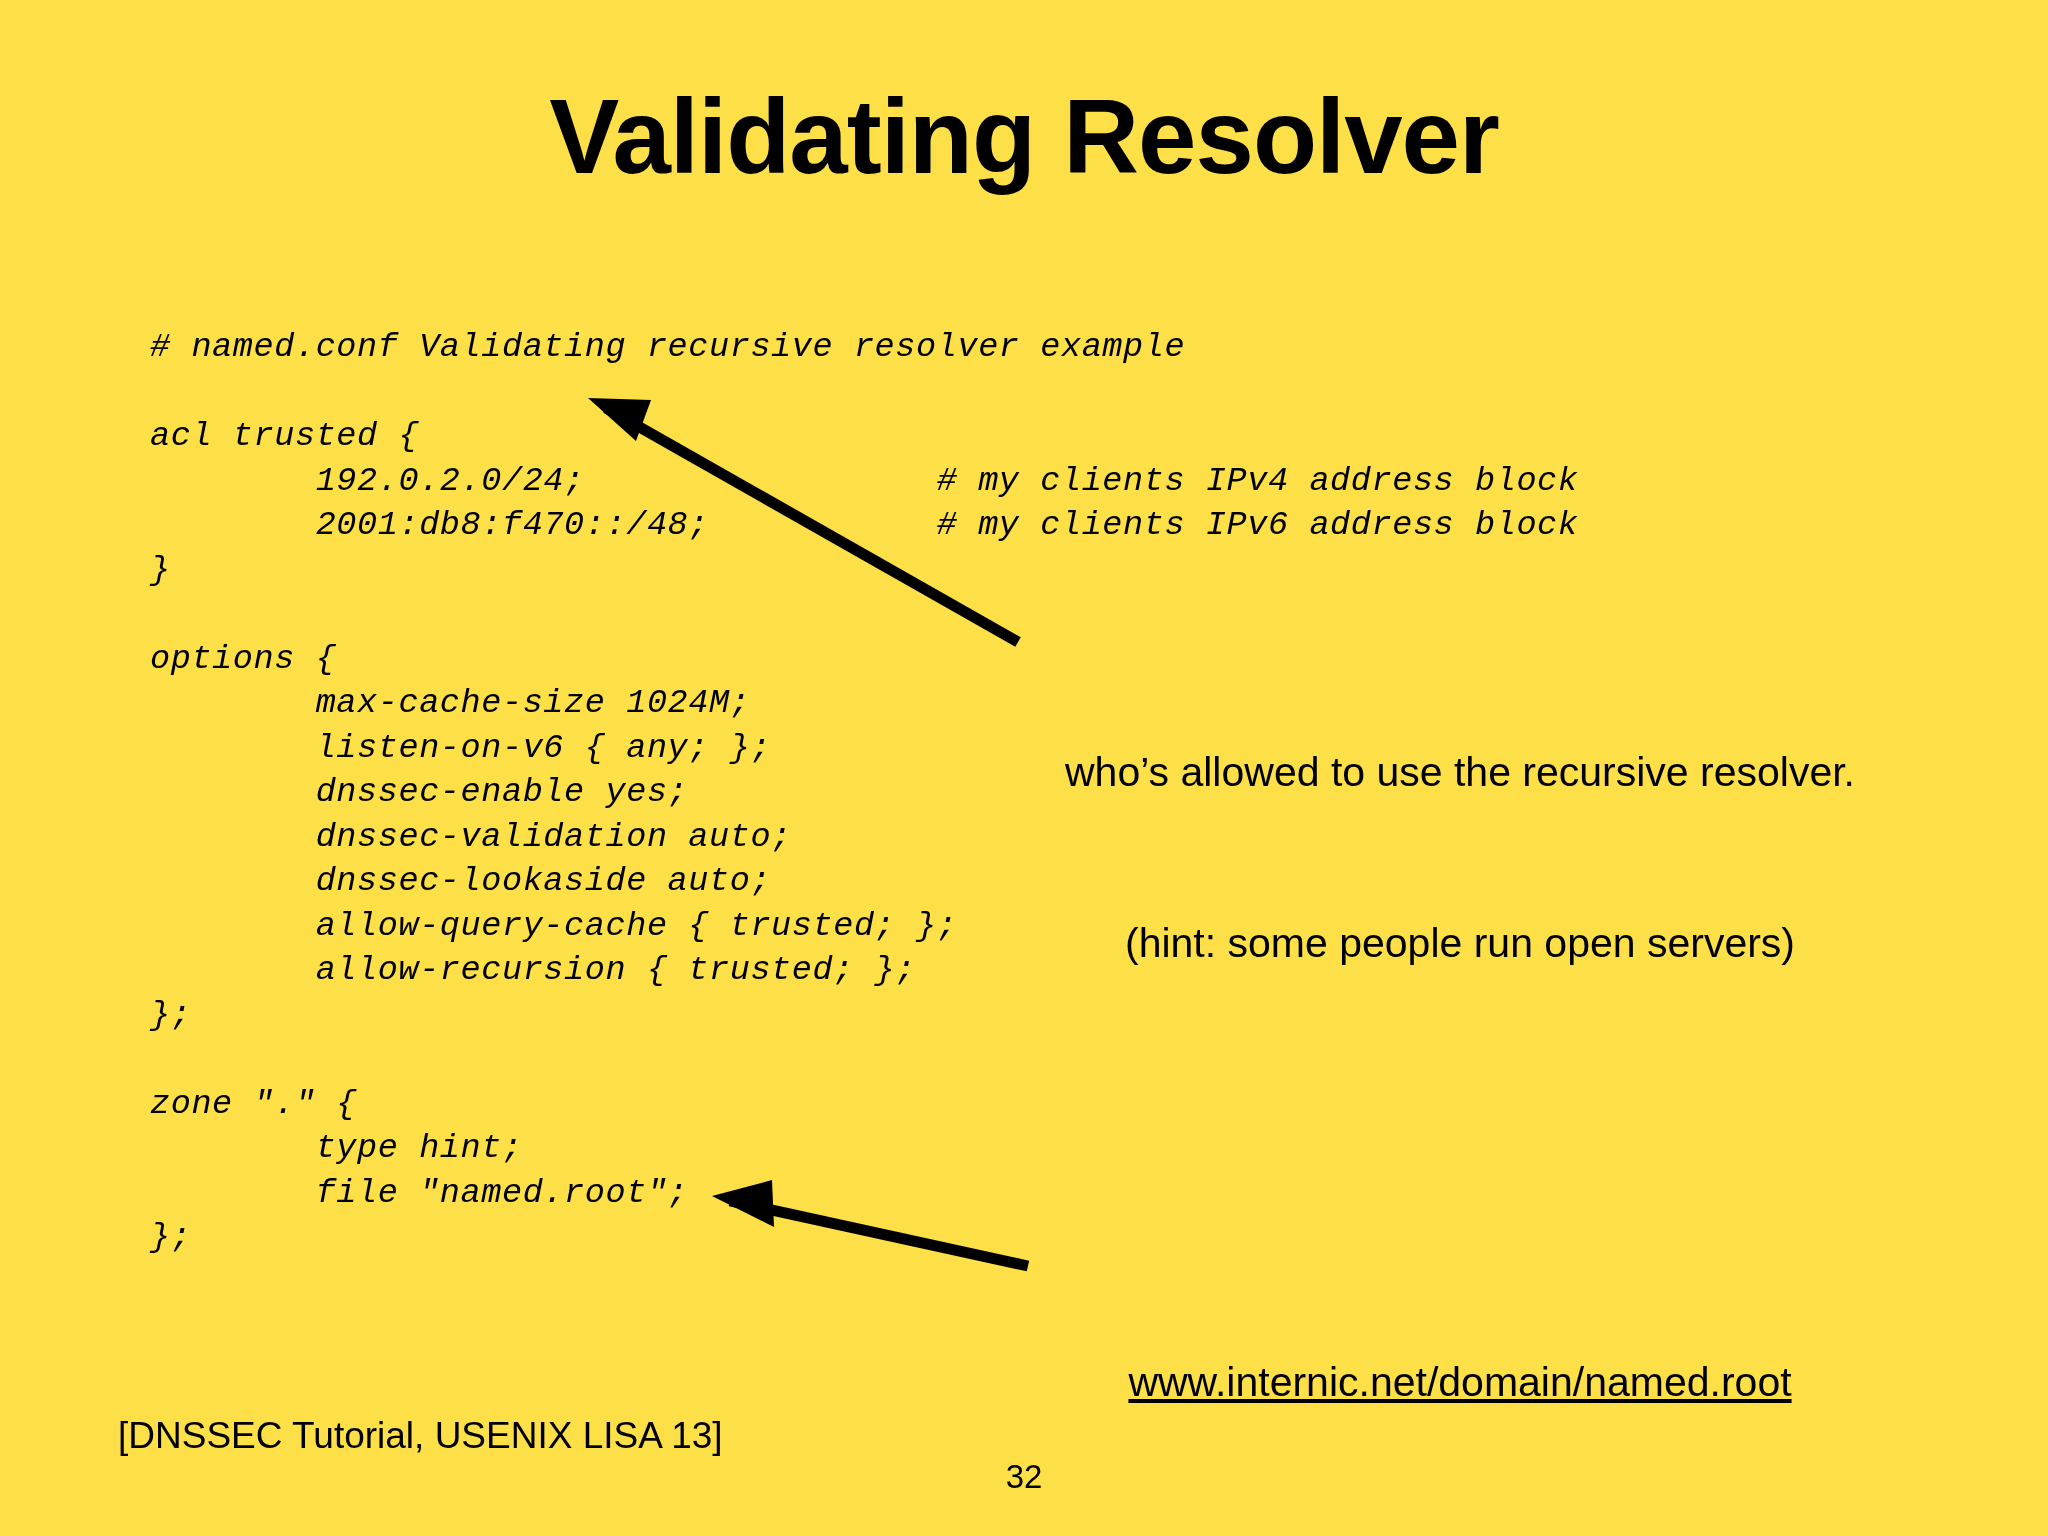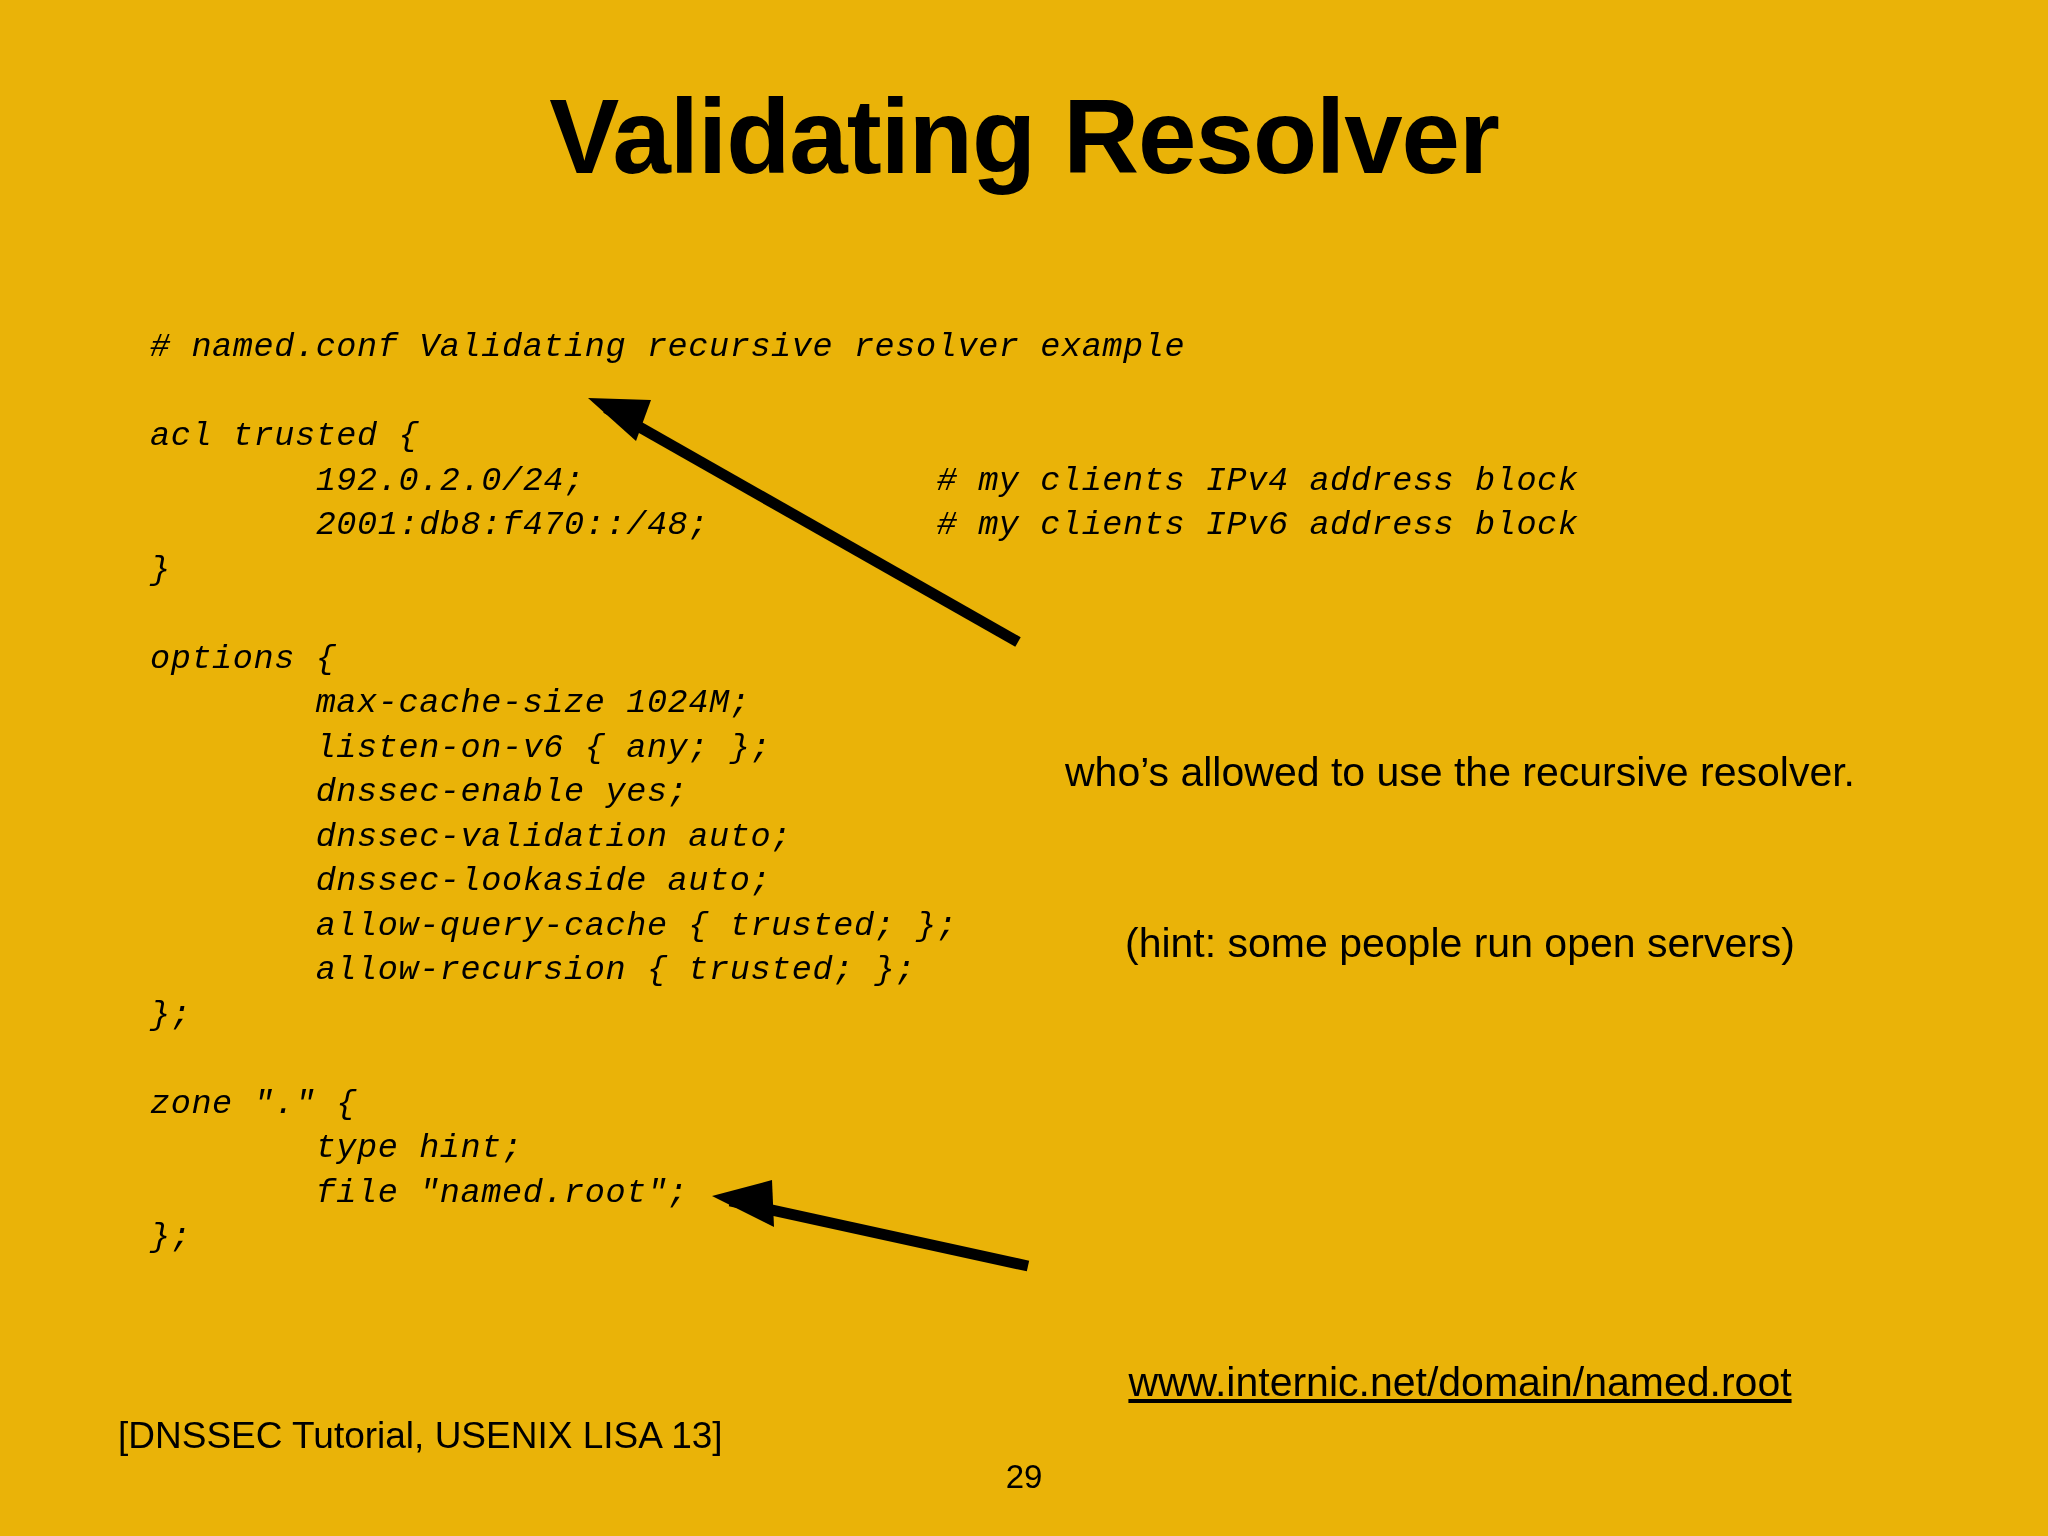--- a/index.html
+++ b/index.html
@@ -4,21 +4,21 @@
 <style>
   html, body {
     margin: 0;
     padding: 0;
     background: #ffffff;
   }
   #slide {
     position: relative;
     width: 2048px;
     height: 1536px;
-    background: #eab308;
+    background: #fde047;
     overflow: hidden;
     font-family: "Liberation Sans", sans-serif;
     color: #000000;
   }
 
   
   #slide-title {
     position: absolute;
     left: 0;
     top: 82px;
@@ -128,15 +128,15 @@
     <span class="annot-line">who’s allowed to use the recursive resolver.</span>
     <span class="annot-line">(hint: some people run open servers)</span>
   </div>
 
   <div class="annotation" id="annotation-root">
     <span class="annot-line annot-underline">www.internic.net/domain/named.root</span>
   </div>
 
   <div id="footer-citation">[DNSSEC Tutorial, USENIX LISA 13]</div>
 
-  <div id="page-number">29</div>
+  <div id="page-number">32</div>
 
 </div>
 
 </body></html>

